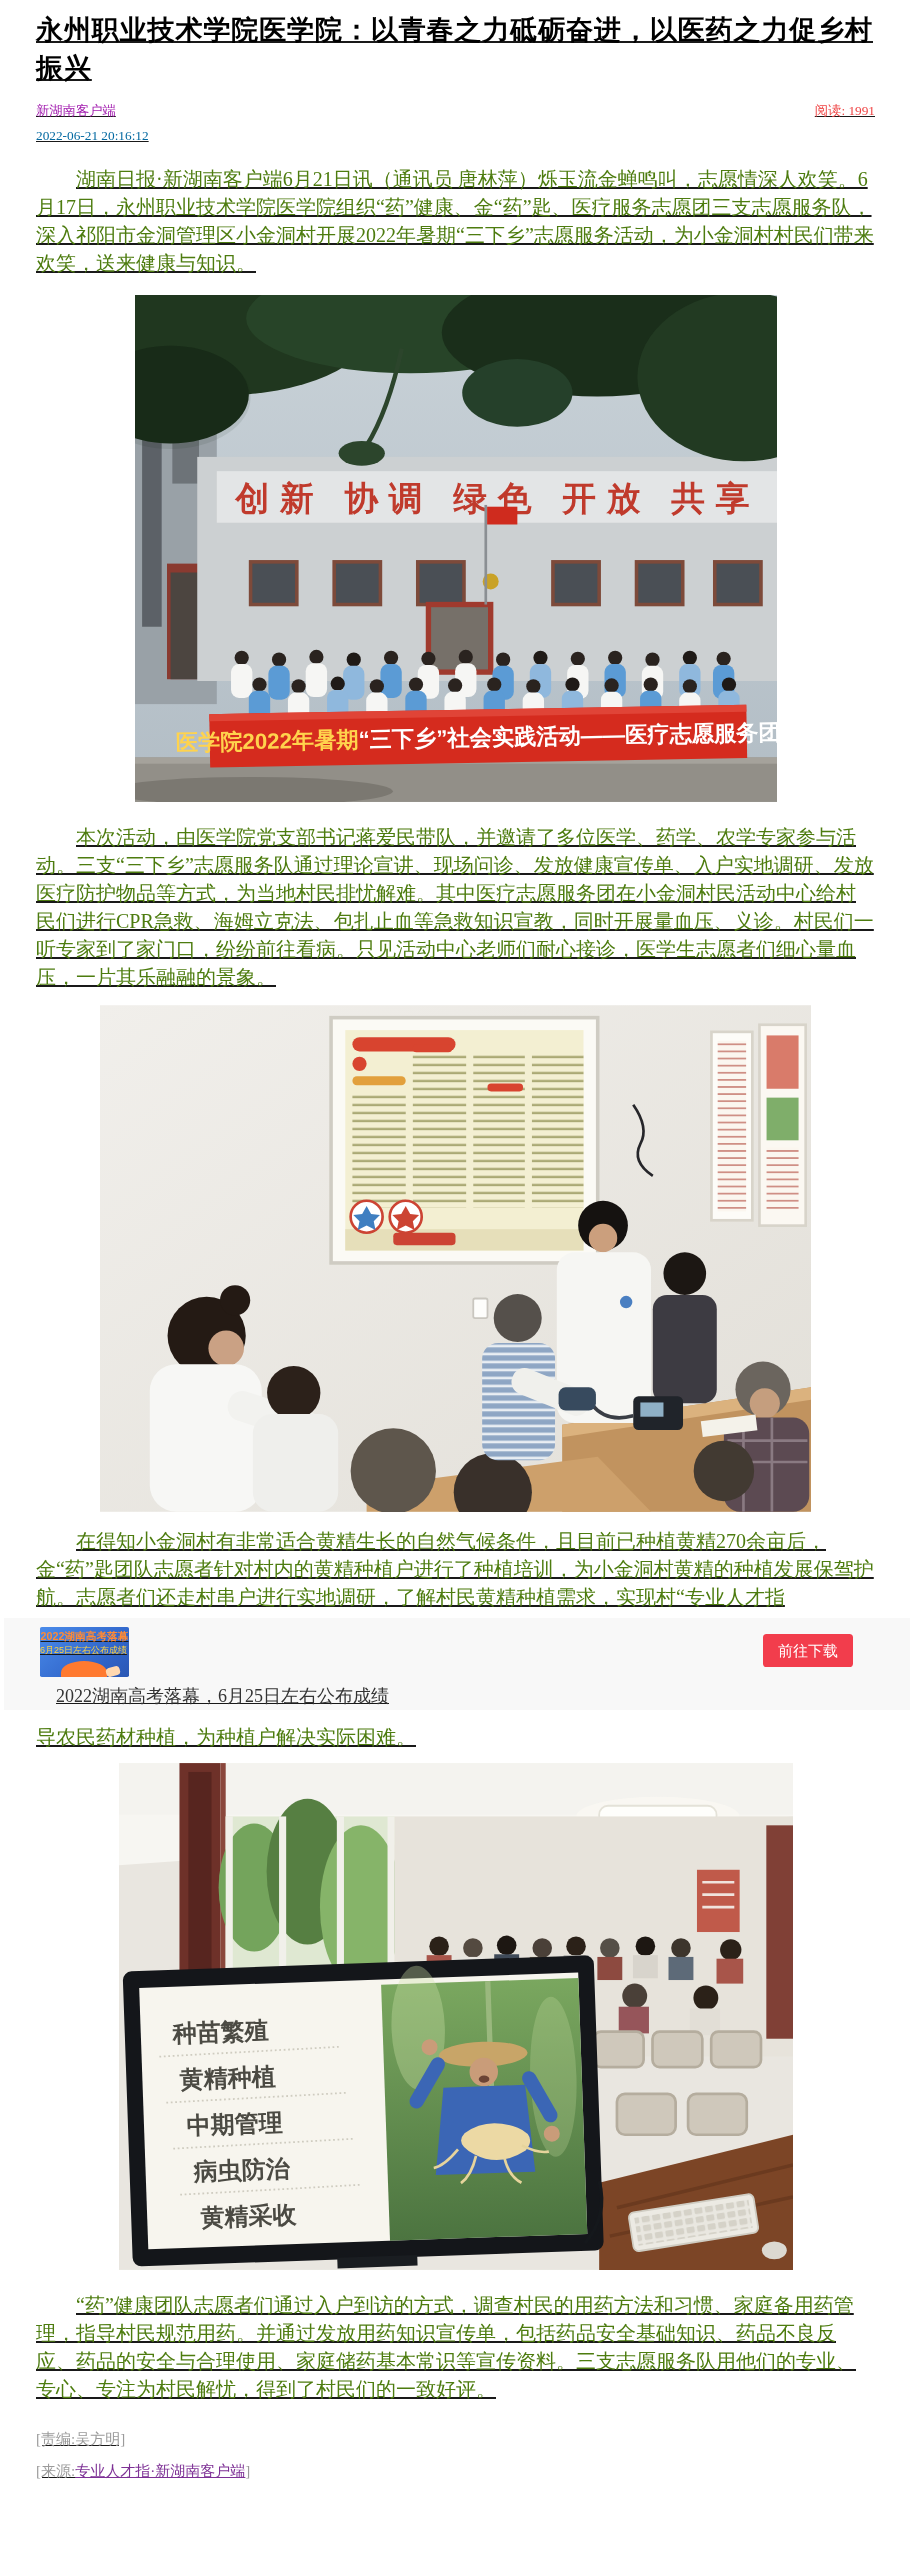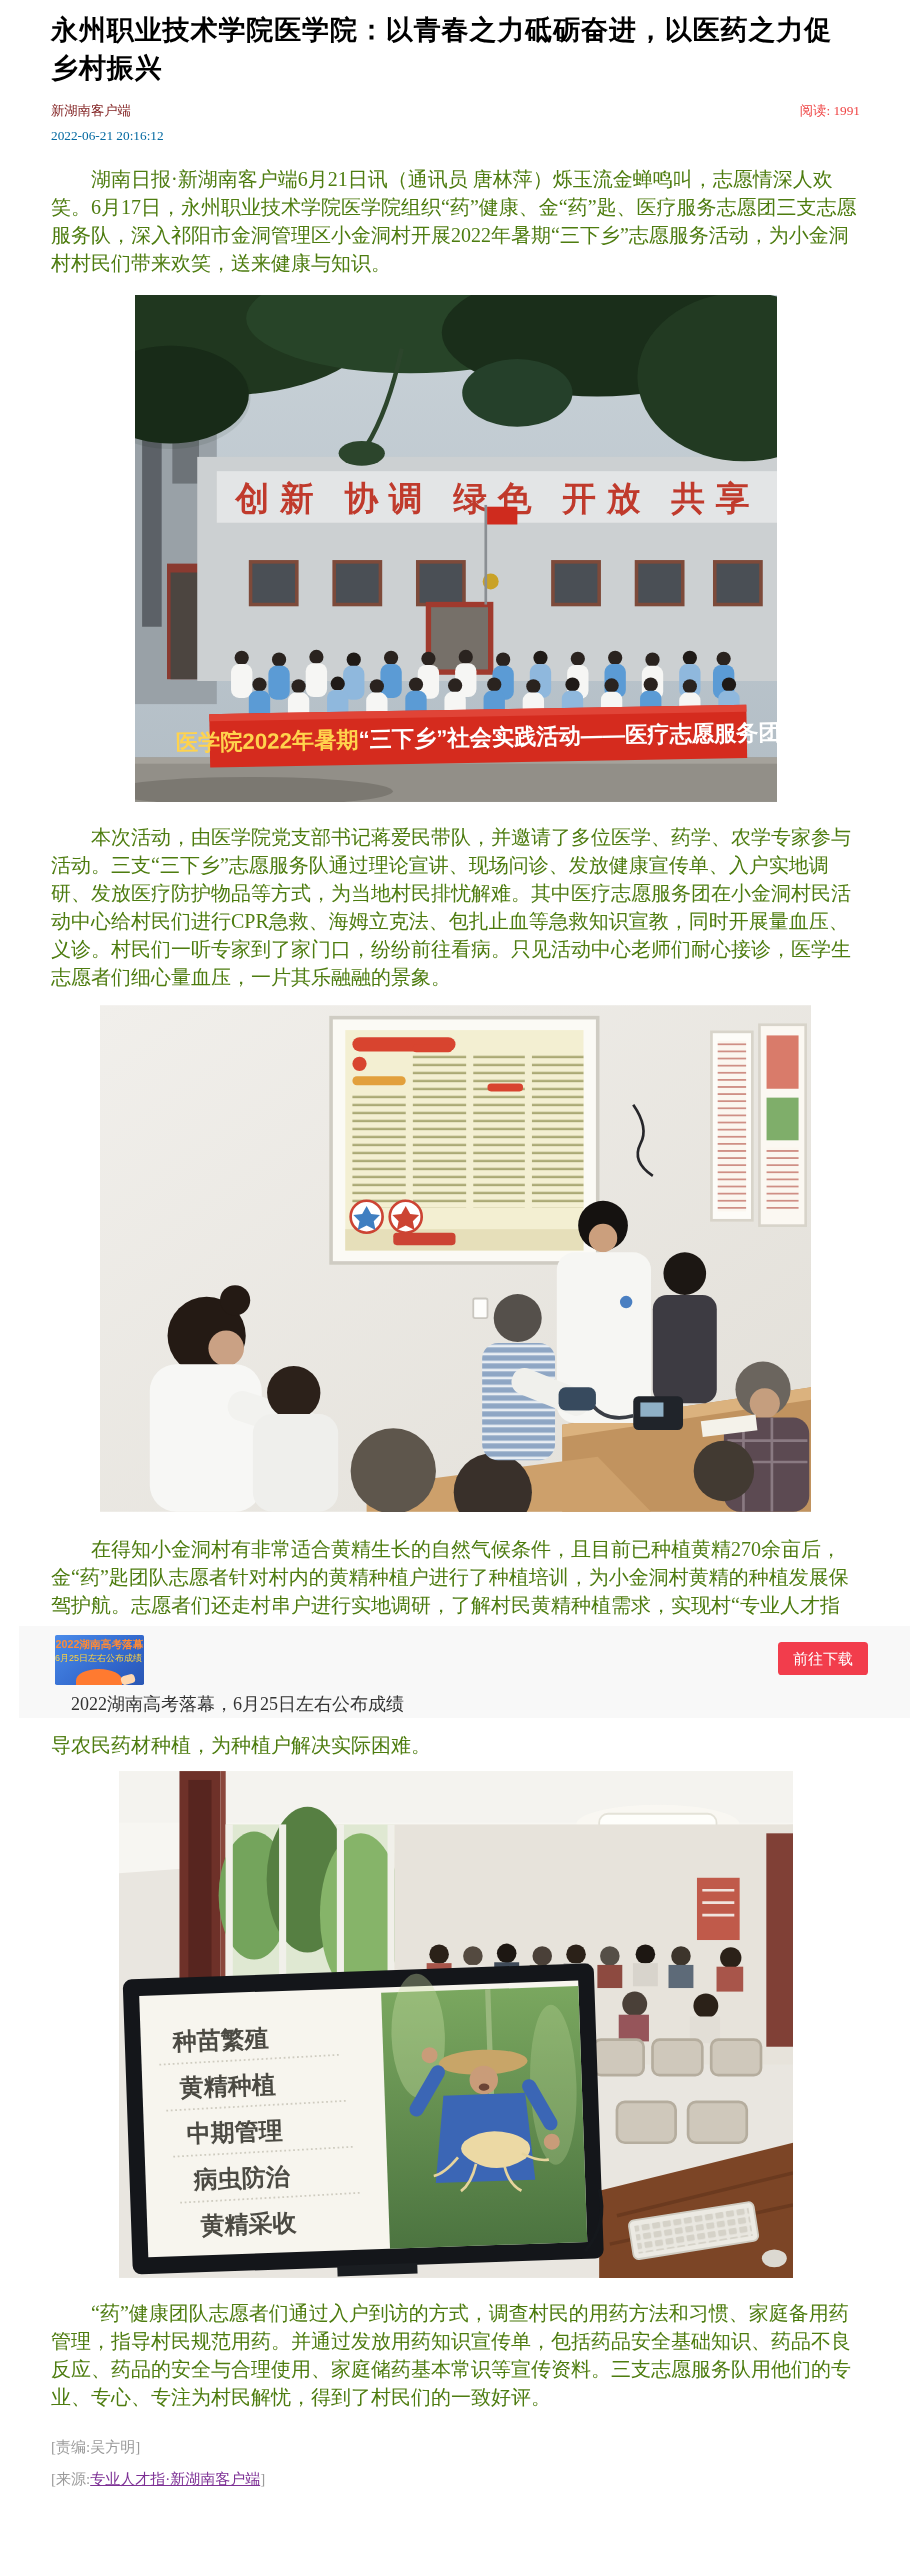--- a/index.html
+++ b/index.html
@@ -1,25 +1,25 @@
 <!DOCTYPE html>
 <html style="font-size:14.2px"><head>
 <meta charset="utf-8">
 <style>
   html,body{margin:0;padding:0;background:#ffffff;}
   body{width:911px;min-height:2576px;font-family:"Liberation Serif",serif;color:#191919;}
-  .content{padding:0 51px;}
+  .content{padding:0 36px;text-decoration:underline;}
   .title{font-family:"Liberation Sans",sans-serif;font-size:27px;line-height:1.42;font-weight:700;color:#000;margin:10.7px 0 0 0;letter-spacing:0.9px;}
   .meta-row{display:flex;justify-content:space-between;align-items:flex-start;margin-top:14.2px;}
-  .meta-src{color:#7f1d1d;font-size:13.3px;}
+  .meta-src{color:#a21caf;font-size:13.3px;}
   .meta-dt{color:#0369a1;font-size:13.3px;margin-top:8px;}
   .meta-read{color:#ef4444;font-size:13.3px;}
   .body-p{font-size:20px;line-height:28px;margin:0;margin-top:21.3px;text-indent:2em;color:#4d7c0f;}
   .no-indent{text-indent:0;margin-top:12.4px;}
-  .clip-wrap{height:91px;overflow:hidden;margin-top:23px;}
+  .clip-wrap{height:91px;overflow:hidden;margin-top:15px;}
   .clip-wrap .body-p{margin-top:0;}
   figure{margin:0;text-align:right;}
   .fig1{margin-top:18px;}
   .fig2{margin-top:14.2px;}
   .fig3{margin-top:12.4px;}
   figure svg{display:block;margin:0 auto;}
   
   .ad{position:relative;width:911px;margin-left:-32px;height:92px;background:#f8f8f8;box-sizing:border-box;padding:9px 160px 0 36px;display:flex;align-items:flex-start;cursor:pointer;flex-direction:column;}
   .ad-thumb{position:relative;width:89px;height:50px;border-radius:1.8px;overflow:hidden;flex:0 0 auto;background:linear-gradient(140deg,#4a8bea 0%,#2f63c8 70%,#2a57b4 100%);}
   .ad-thumb .t1{color:#ff8a35;font-size:10.7px;font-weight:700;text-align:center;margin-top:2.7px;font-family:"Liberation Sans",sans-serif;letter-spacing:0;}

